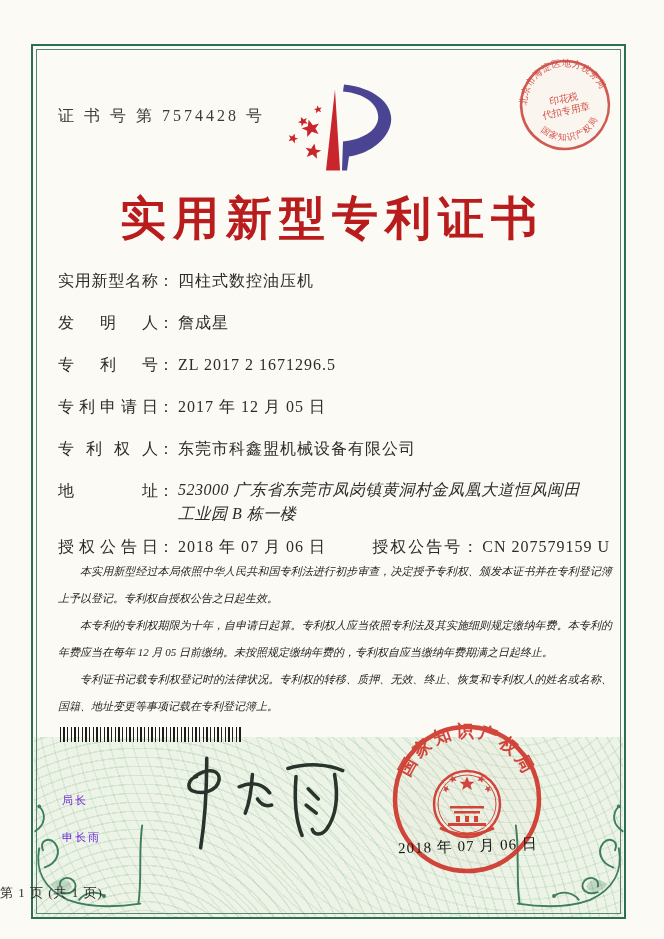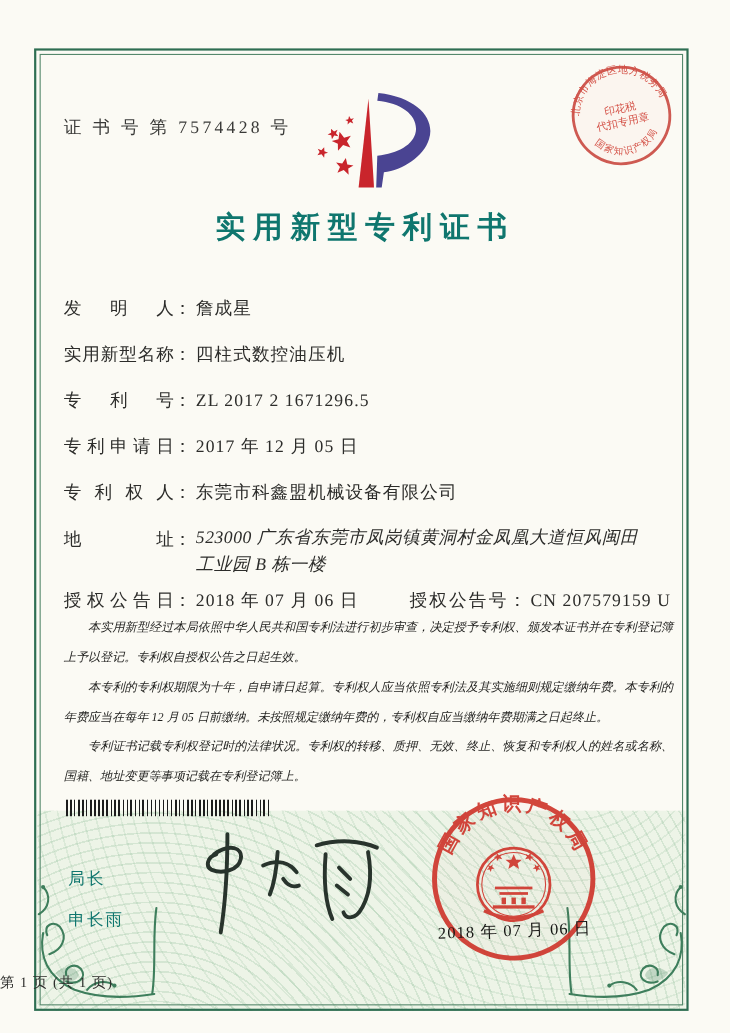--- a/index.html
+++ b/index.html
@@ -12,39 +12,39 @@
       repeating-radial-gradient(circle at 18% 150%, rgba(124,178,137,.22) 0 1.5px, transparent 1.5px 9px),
       repeating-radial-gradient(circle at 82% -50%, rgba(124,178,137,.16) 0 1.5px, transparent 1.5px 11px);}
   .frame-outer{position:absolute;left:31px;top:44px;right:38px;bottom:20px;border:2.5px solid #2e6e52;z-index:2;}
   .frame-inner{position:absolute;inset:3px;border:1px solid #55886c;}
   .flourish{position:absolute;bottom:22px;width:124px;height:124px;z-index:3;}
   .flourish.left{left:22px;}
   .flourish.right{right:28px;transform:scaleX(-1);}
   .cert-number{position:absolute;left:58px;top:86px;font-size:16px;letter-spacing:3px;color:#3a3a38;z-index:4;margin-top:20px;}
   .logo{position:absolute;left:278px;top:80px;width:115px;height:108px;z-index:4;}
   .stamp-top{position:absolute;left:516px;top:56px;width:98px;height:98px;z-index:5;transform:rotate(-12deg);opacity:.88;}
-  .title{position:absolute;left:0;right:0;top:188px;text-align:center;font-size:27px;font-weight:700;
-         letter-spacing:7px;color:#0f766e;z-index:4;}
+  .title{position:absolute;left:0;right:0;top:188px;text-align:center;font-size:46px;font-weight:700;
+         letter-spacing:7px;color:#b91c1c;z-index:4;}
   .fields{position:absolute;left:58px;top:268px;width:560px;z-index:4;font-size:16px;}
   .field-row{margin-bottom:16px;line-height:26px;white-space:nowrap;}
   .flabel{display:inline-block;width:100px;text-align:justify;text-align-last:justify;vertical-align:top;}
   .fcolon{vertical-align:top;}
   .fvalue{vertical-align:top;letter-spacing:1px;}
   .field-row.address{white-space:normal;margin-bottom:8px;}
   .address .fvalue{display:inline-block;width:440px;line-height:24px;letter-spacing:.5px;}
   .addr-line{display:block;font-style:italic;}
   .field-row.grant{display:flex;justify-content:space-between;padding-right:8px;white-space:nowrap;}
   .grant-right .glabel{letter-spacing:2px;}
   .paragraphs{position:absolute;left:58px;top:558px;width:554px;z-index:4;font-size:11px;line-height:27px;
               font-style:italic;color:#1f1f1d;text-align:justify;}
   .paragraphs p{margin:0;text-indent:2em;}
   .barcode{position:absolute;left:60px;top:727px;width:186px;height:15px;z-index:4;
     background:repeating-linear-gradient(90deg,#1c1c1c 0 1.5px,transparent 1.5px 3.5px,
       #1c1c1c 3.5px 5px,transparent 5px 7.5px,#1c1c1c 7.5px 8.5px,transparent 8.5px 11px);}
-  .officer{position:absolute;left:62px;top:782px;z-index:4;font-size:15px;line-height:37px;color:#0f766e;}
+  .officer{position:absolute;left:62px;top:782px;z-index:4;font-size:11px;line-height:37px;color:#6d28d9;}
   .officer div{letter-spacing:2px;}
   .signature{position:absolute;left:156px;top:746px;width:208px;height:112px;z-index:4;}
   .stamp-bottom{position:absolute;left:388px;top:720px;width:158px;height:158px;z-index:5;opacity:.92;}
   .stamp-date{position:absolute;left:398px;top:836px;width:190px;z-index:6;font-size:15px;letter-spacing:1px;
               color:#171715;transform:rotate(-2deg);}
   .footer{position:absolute;left:0;width:600px;top:884px;text-align:left;font-size:13px;color:#2e2e2c;z-index:4;letter-spacing:1px;}
   .seal-text{fill:#cf372d;}
 </style>
 </head>
 <body>
@@ -114,26 +114,26 @@
     <text class="seal-text" x="48" y="57" font-size="9.5" text-anchor="middle">代扣专用章</text>
     <text class="seal-text" font-size="8.5" text-anchor="middle" letter-spacing="1">
       <textPath href="#tArcBot" startOffset="50%">国家知识产权局</textPath>
     </text>
   </svg>
 
   <div class="title">实用新型专利证书</div>
 
   <div class="fields">
     <div class="field-row">
+      <span class="flabel">实用新型名称</span><span class="fcolon">：</span>
+      <span class="fvalue">四柱式数控油压机</span>
+    </div>
+    <div class="field-row">
       <span class="flabel">发明人</span><span class="fcolon">：</span>
       <span class="fvalue">詹成星</span>
-    </div>
-    <div class="field-row">
-      <span class="flabel">实用新型名称</span><span class="fcolon">：</span>
-      <span class="fvalue">四柱式数控油压机</span>
     </div>
     <div class="field-row">
       <span class="flabel">专利号</span><span class="fcolon">：</span>
       <span class="fvalue">ZL 2017 2 1671296.5</span>
     </div>
     <div class="field-row">
       <span class="flabel">专利申请日</span><span class="fcolon">：</span>
       <span class="fvalue">2017 年 12 月 05 日</span>
     </div>
     <div class="field-row">

